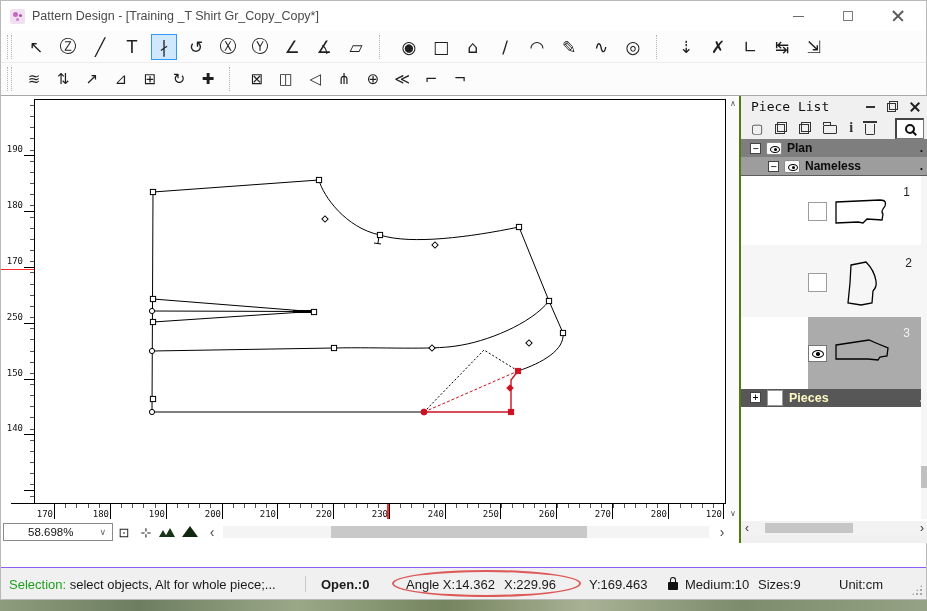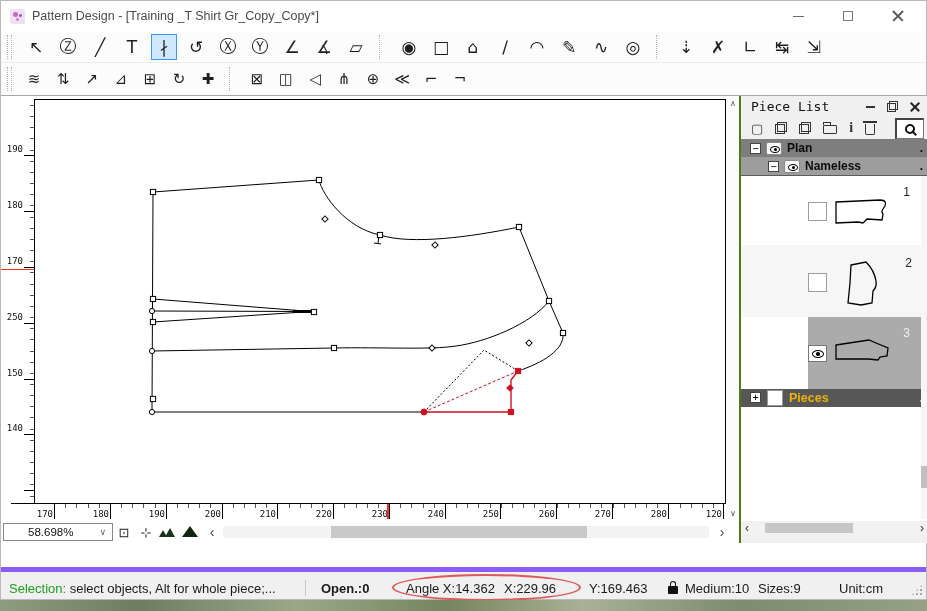--- a/index.html
+++ b/index.html
@@ -106,30 +106,30 @@
   .sel-overlay{position:absolute;left:67px;right:7px;top:0;bottom:0;background:#ababab;}
   .chk{position:absolute;width:19px;height:19px;background:#fff;border:1.5px solid #9c9c9c;}
   .eyebox{position:absolute;width:19px;height:17px;background:#fff;border:1px solid #777;display:flex;align-items:center;justify-content:center;}
   .inner-eye{position:relative;width:12px;height:8px;border:1px solid #000;border-radius:50%;}
   .inner-eye::after{content:'';position:absolute;left:3.5px;top:1.5px;width:3.5px;height:3.5px;background:#000;border-radius:50%;}
   .pnum{position:absolute;font-size:12px;color:#222;}
   .pnum.white{color:#f2f2f2;}
   .pshape{position:absolute;}
   .pieces-row{height:19px;display:flex;align-items:center;gap:6px;background:#575757;padding-left:9px;}
   .wsq{width:16px;height:16px;background:#fff;border:1px solid #999;flex:none;}
-  .pieces-label{font-size:12.5px;font-weight:bold;color:#eab308;}
+  .pieces-label{font-size:12.5px;font-weight:bold;color:#fef9c3;}
   .pieces-dot{margin-left:auto;padding-right:5px;font-size:12px;font-weight:bold;color:#fff;}
   .p-fill{flex:1;background:#fff;}
   .p-hscroll{position:relative;height:14px;background:#f2f2f2;display:flex;align-items:center;justify-content:space-between;padding:0 4px;}
   .ph-thumb{position:absolute;left:24px;top:2px;width:88px;height:10px;background:#c6c6c6;}
   .p-vmini{position:absolute;right:1px;top:80px;bottom:24px;width:6px;background:#f6f6f6;}
   .p-vmini-thumb{position:absolute;left:0;top:290px;width:6px;height:22px;background:#c0c0c0;}
 
   
-  .statusbar{position:relative;height:32px;background:#f0f0f0;border-top:5px solid #8b5cf6;font-size:13px;color:#1a1a1a;}
+  .statusbar{position:relative;height:32px;background:#f0f0f0;border-top:1px solid #8b5cf6;font-size:13px;color:#1a1a1a;}
   .st{position:absolute;top:9px;white-space:nowrap;}
   .green{color:#1e9e1e;}
   .stsep{position:absolute;left:304px;top:8px;width:1px;height:16px;background:#c8c8c8;}
   .ellipse{position:absolute;left:391px;top:2px;width:189px;height:27px;border:2px solid #dd5a5a;border-radius:50%;}
   .lock{position:absolute;left:667px;top:14px;width:10px;height:8px;background:#111;border-radius:1px;}
   .lock::before{content:'';position:absolute;left:1.5px;top:-5px;width:4px;height:5px;border:1.6px solid #111;border-bottom:none;border-radius:4px 4px 0 0;}
   .gripdots{position:absolute;right:3px;bottom:3px;width:12px;height:12px;background-image:radial-gradient(#a9a9a9 1px,transparent 1.3px);background-size:4px 4px;clip-path:polygon(100% 0,100% 100%,0 100%);}
 
   .desktop{position:absolute;left:0;top:600px;width:927px;height:11px;background:linear-gradient(90deg,#8d9c7c,#6d7e60 15%,#9aa888 32%,#75855f 48%,#a9b195 63%,#7c8c6c 80%,#95a285);}
 </style>

